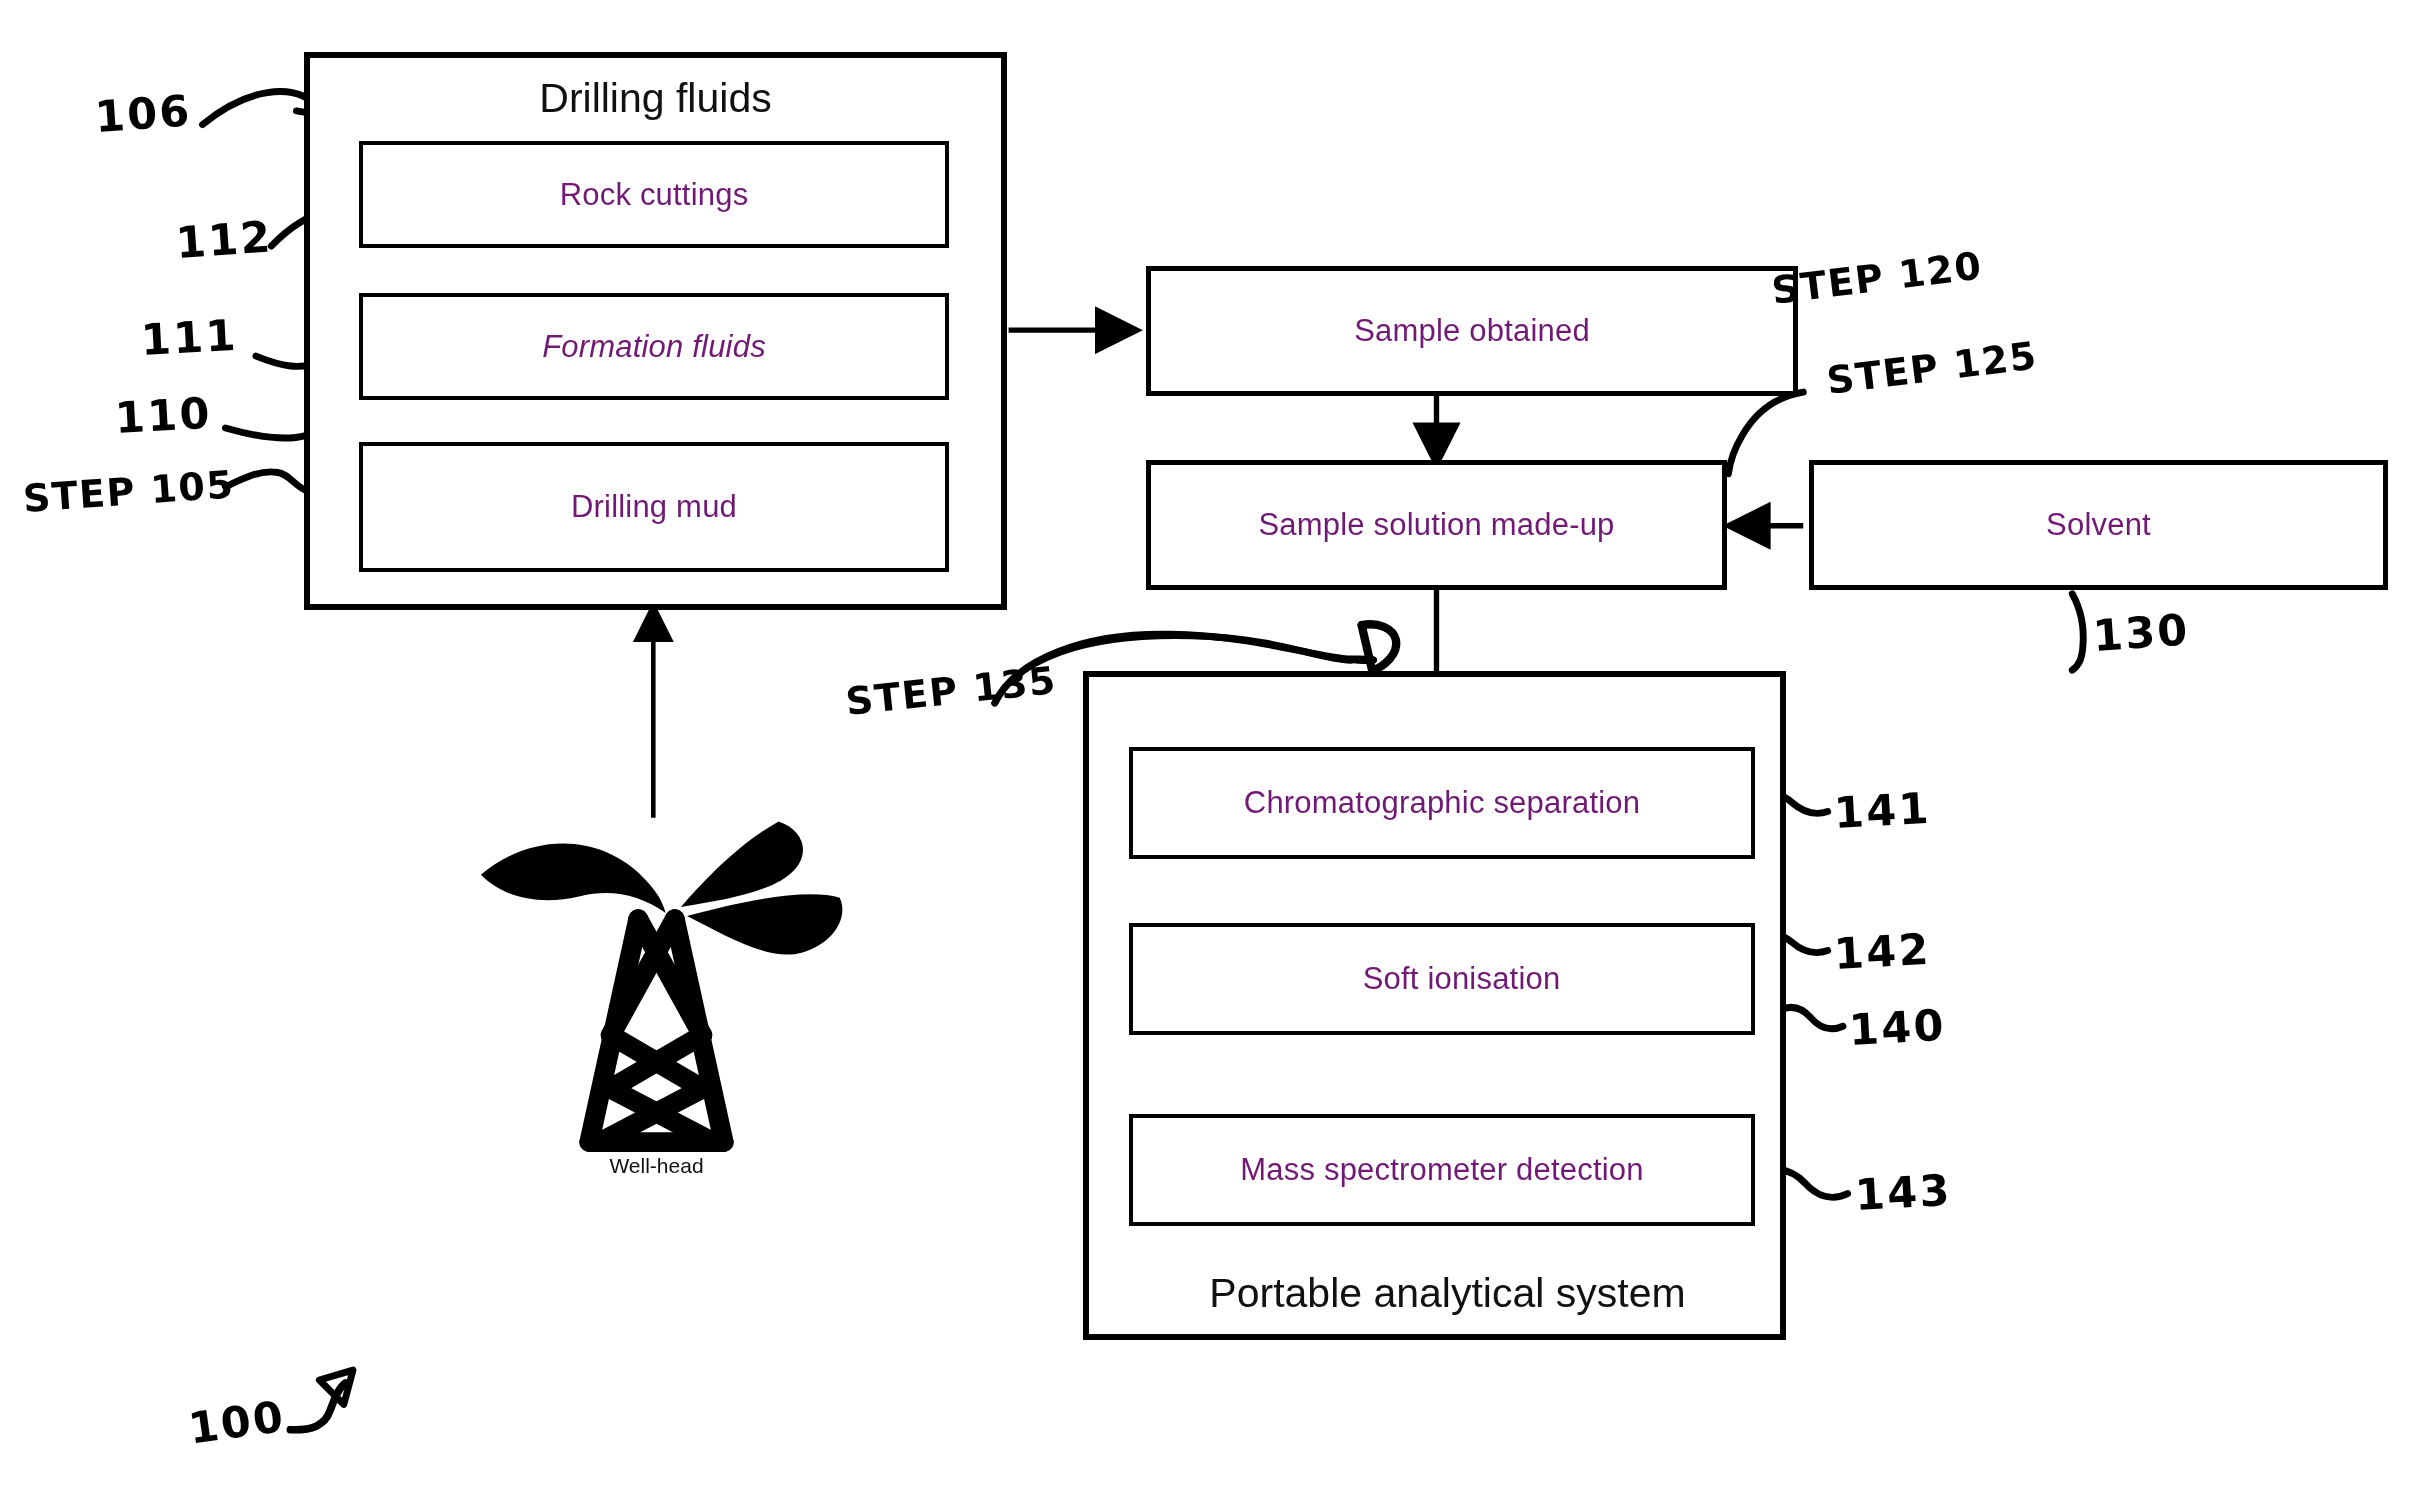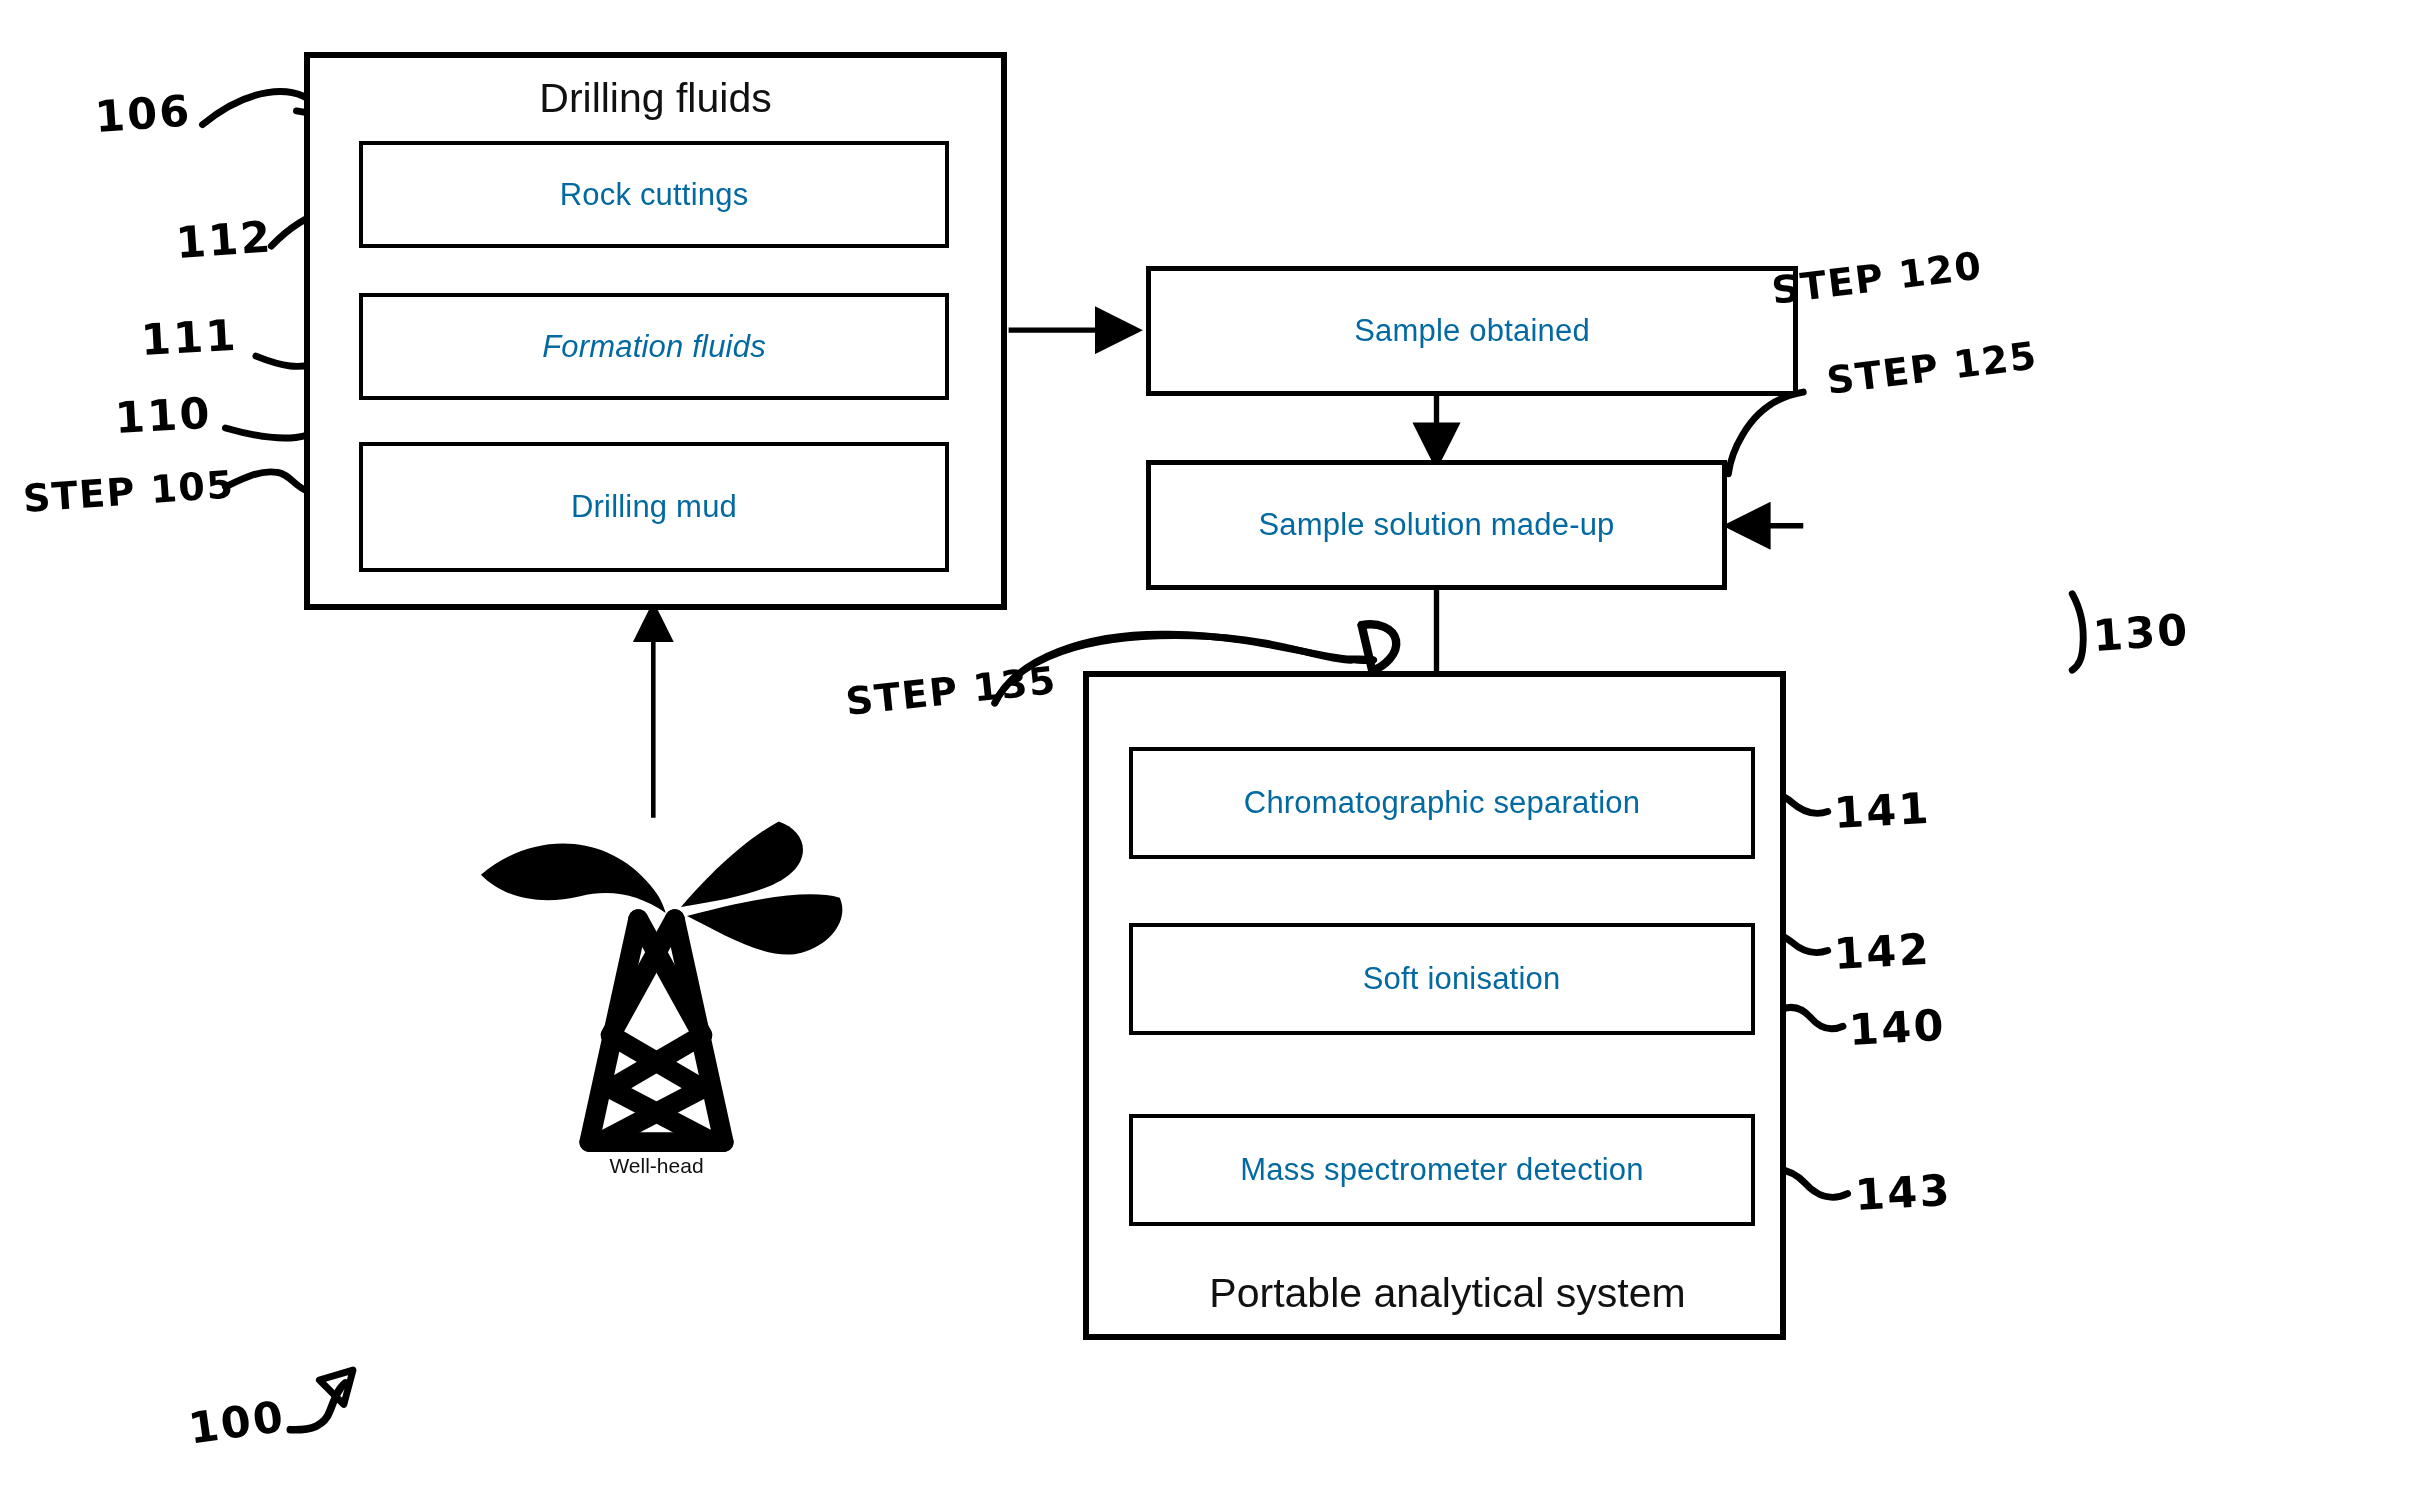--- a/index.html
+++ b/index.html
@@ -29,21 +29,21 @@
     display: flex;
     align-items: center;
     justify-content: center;
     text-align: center;
   }
   .box.thin { border-width: 4.6px; }
   .box-label {
     font-size: 31px;
     line-height: 1.15;
     letter-spacing: 0.2px;
-    color: #0369a1;
+    color: #701a75;
     white-space: nowrap;
   }
 
   
   .container-box {
     position: absolute;
     box-sizing: border-box;
     background: #ffffff;
     border: 6.1px solid #000000;
   }
@@ -227,20 +227,23 @@
   </div>
 
   <div class="box" style="left:1146px; top:266px; width:652px; height:130px;">
     <span class="box-label">Sample obtained</span>
   </div>
 
   <div class="box" style="left:1146px; top:460px; width:581px; height:130px;">
     <span class="box-label">Sample solution made-up</span>
   </div>
 
+  <div class="box" style="left:1809px; top:460px; width:579px; height:130px;">
+    <span class="box-label">Solvent</span>
+  </div>
 
   <div class="container-box" style="left:1083px; top:671px; width:703px; height:669px;">
     <div class="container-title" style="bottom:17px;margin-left:26px;">Portable analytical system</div>
   </div>
 
   <div class="box thin" style="left:1129px; top:747px; width:626px; height:112px;">
     <span class="box-label">Chromatographic separation</span>
   </div>
 
   <div class="box thin" style="left:1129px; top:923px; width:626px; height:112px;padding-left:39px;">

